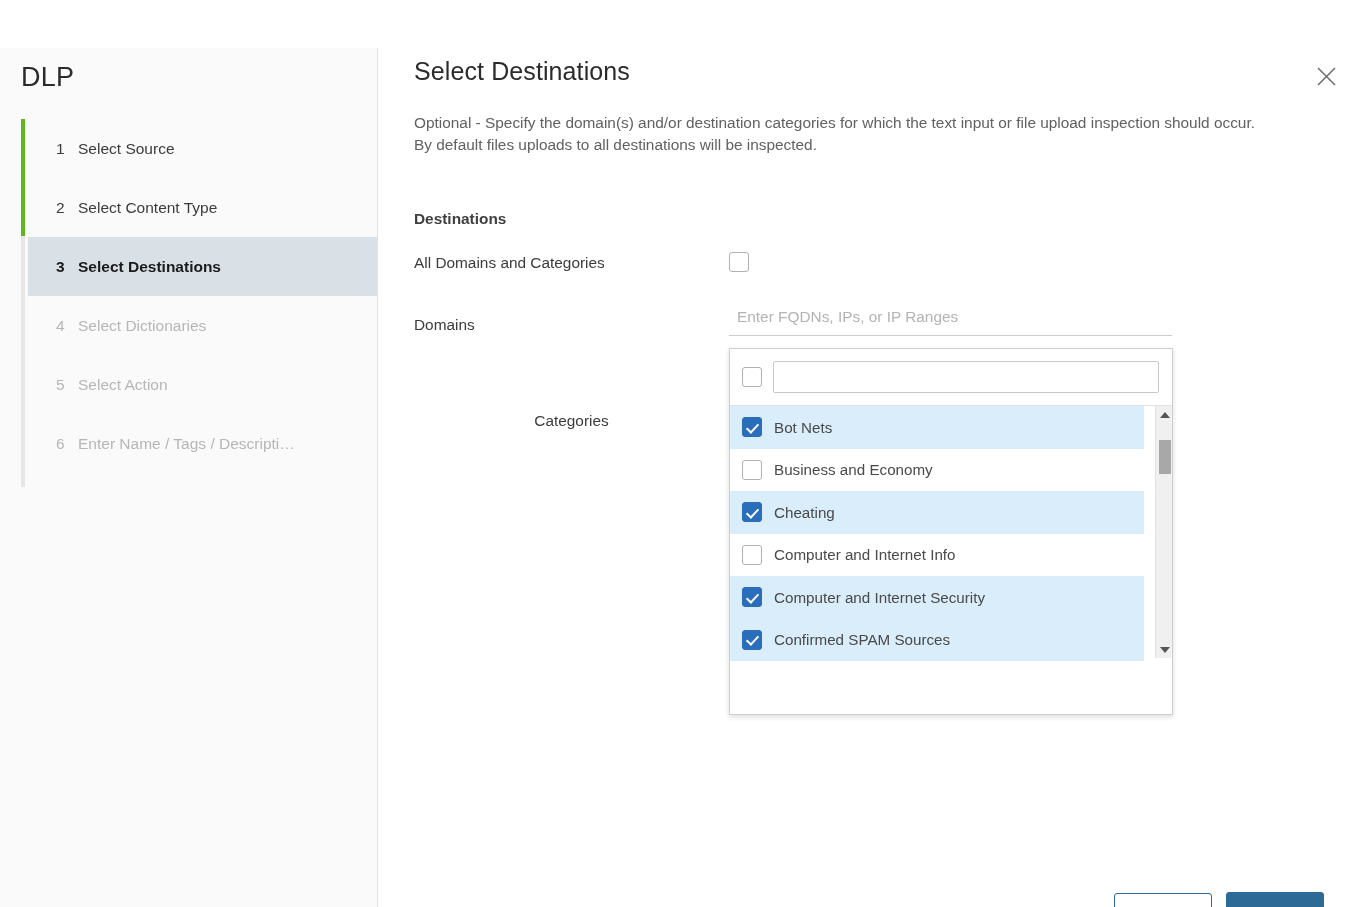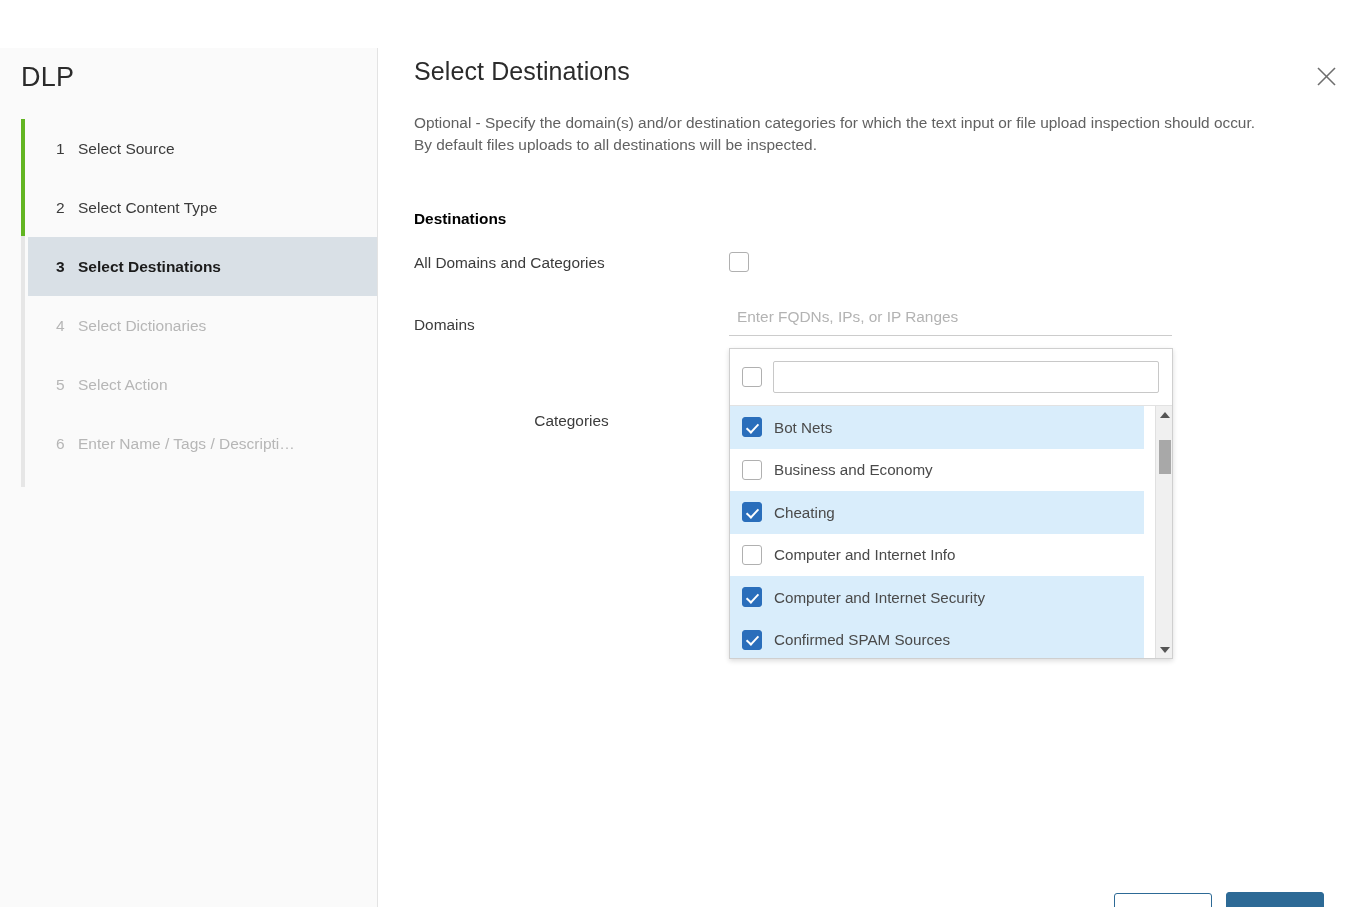--- a/index.html
+++ b/index.html
@@ -59,21 +59,21 @@
   .page-title {
     font-size: 25px; color: #2b2b2b; font-weight: 400;
     padding: 9px 0 0 36px; letter-spacing: .1px;
   }
   .desc {
     margin: 26px 0 0 36px; width: 845px;
     font-size: 15.4px; line-height: 22px; color: #616161;
   }
   .section-title {
     margin: 54px 0 0 36px;
-    font-size: 15.4px; color: #000000; font-weight: 700;
+    font-size: 15.4px; color: #404040; font-weight: 700;
   }
 
   .form { margin-left: 36px; margin-top: 24px; position: relative; }
   .row { display: flex; align-items: flex-start; }
   .row-label {
     width: 315px; font-size: 15.4px; color: #3b3b3b; padding-top: 2px;
   }
   .field { position: relative; }
 
   .cb {
@@ -118,21 +118,21 @@
   .dd-head {
     display: flex; align-items: center; gap: 11px;
     padding: 12px 13px 12px 12px;
     border-bottom: 1px solid #e2e2e2; background: #fff;
   }
   .dd-search {
     flex: 1; height: 32px; border: 1px solid #c8c8c8; border-radius: 2px;
     font-family: "Liberation Sans", sans-serif; font-size: 14px;
     padding: 0 8px; outline: none; color: #3b3b3b; background: #fff;
   }
-  .dd-list { position: relative; height: 252px; overflow: hidden; }
+  .dd-list { position: relative; height: 308px; overflow: hidden; }
   .dd-item {
     display: flex; align-items: center; gap: 12px;
     height: 42.5px; padding-left: 12px; cursor: pointer;
     font-size: 15.2px; color: #4a4a4a; background: #fff;
     width: 414px;
   }
   .dd-item.sel { background: #d9edfb; }
   .scrollbar {
     position: absolute; right: 0; top: 0; width: 17px; height: 252px;
     background: #f0f0f0; border-left: 1px solid #e0e0e0;

